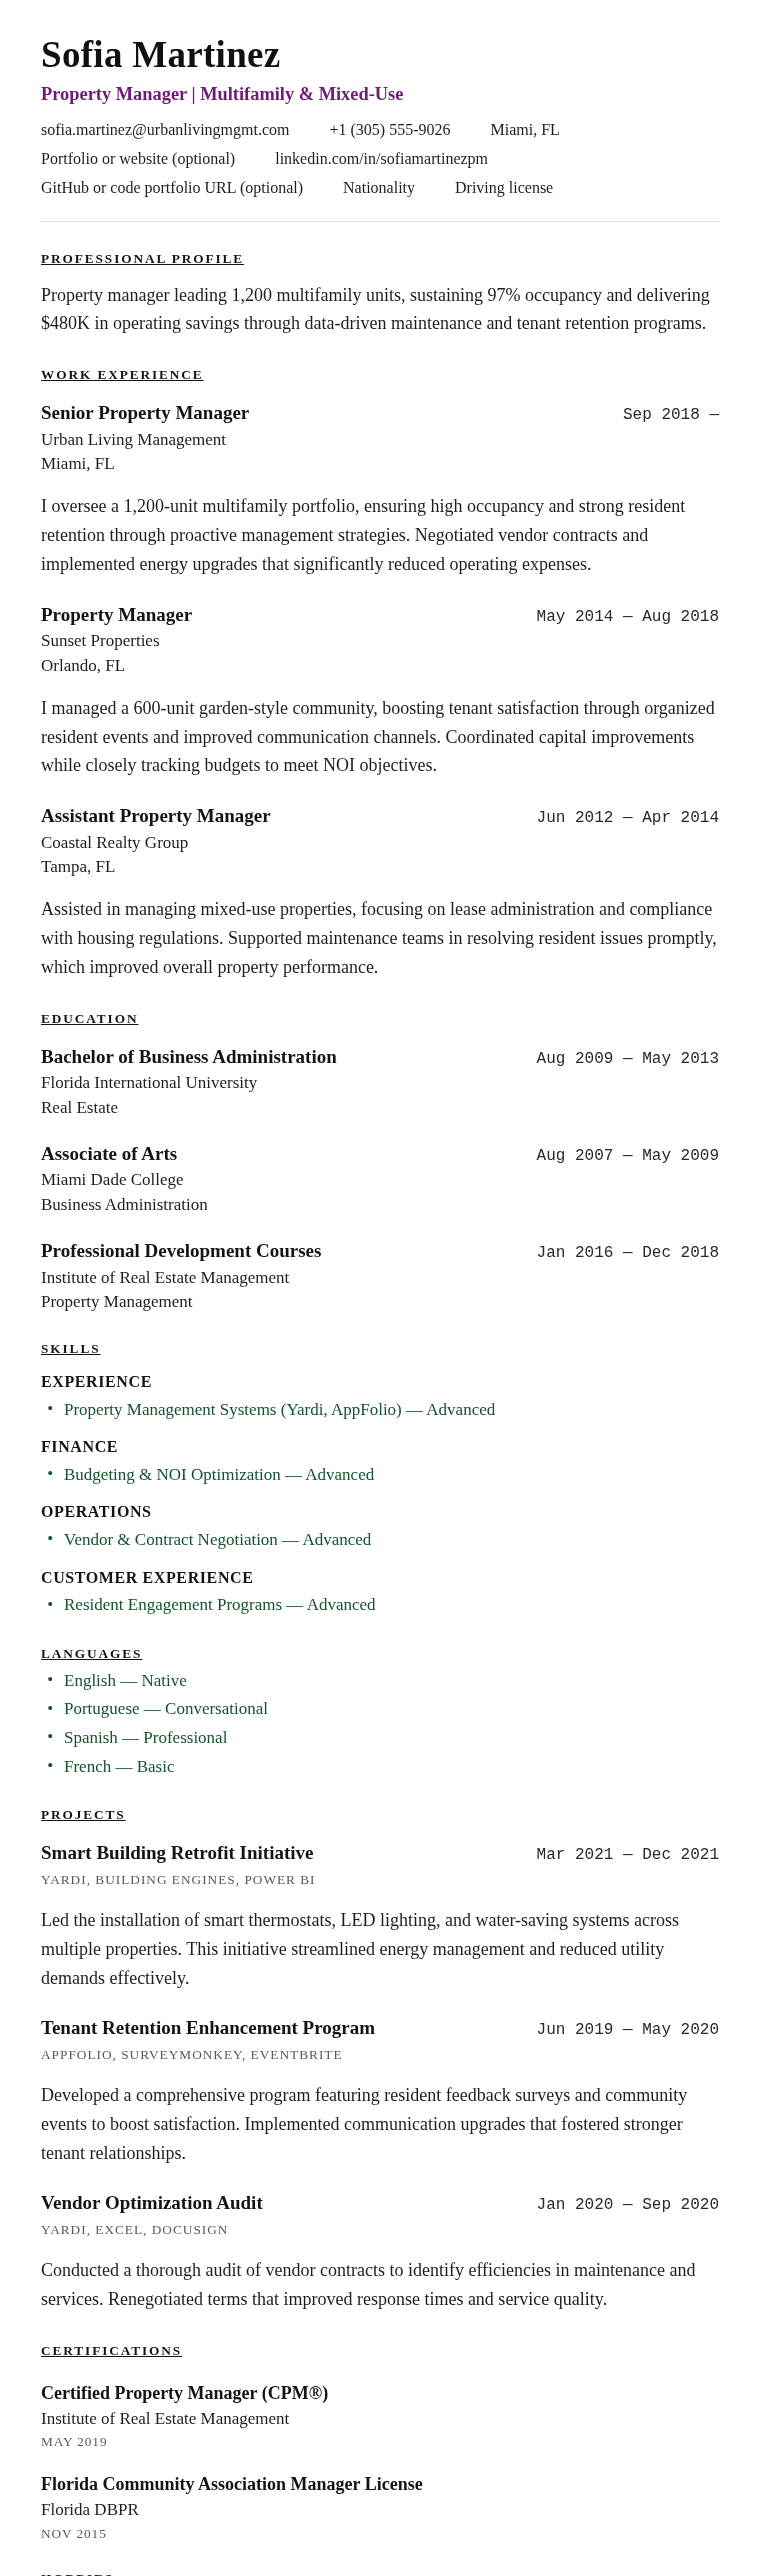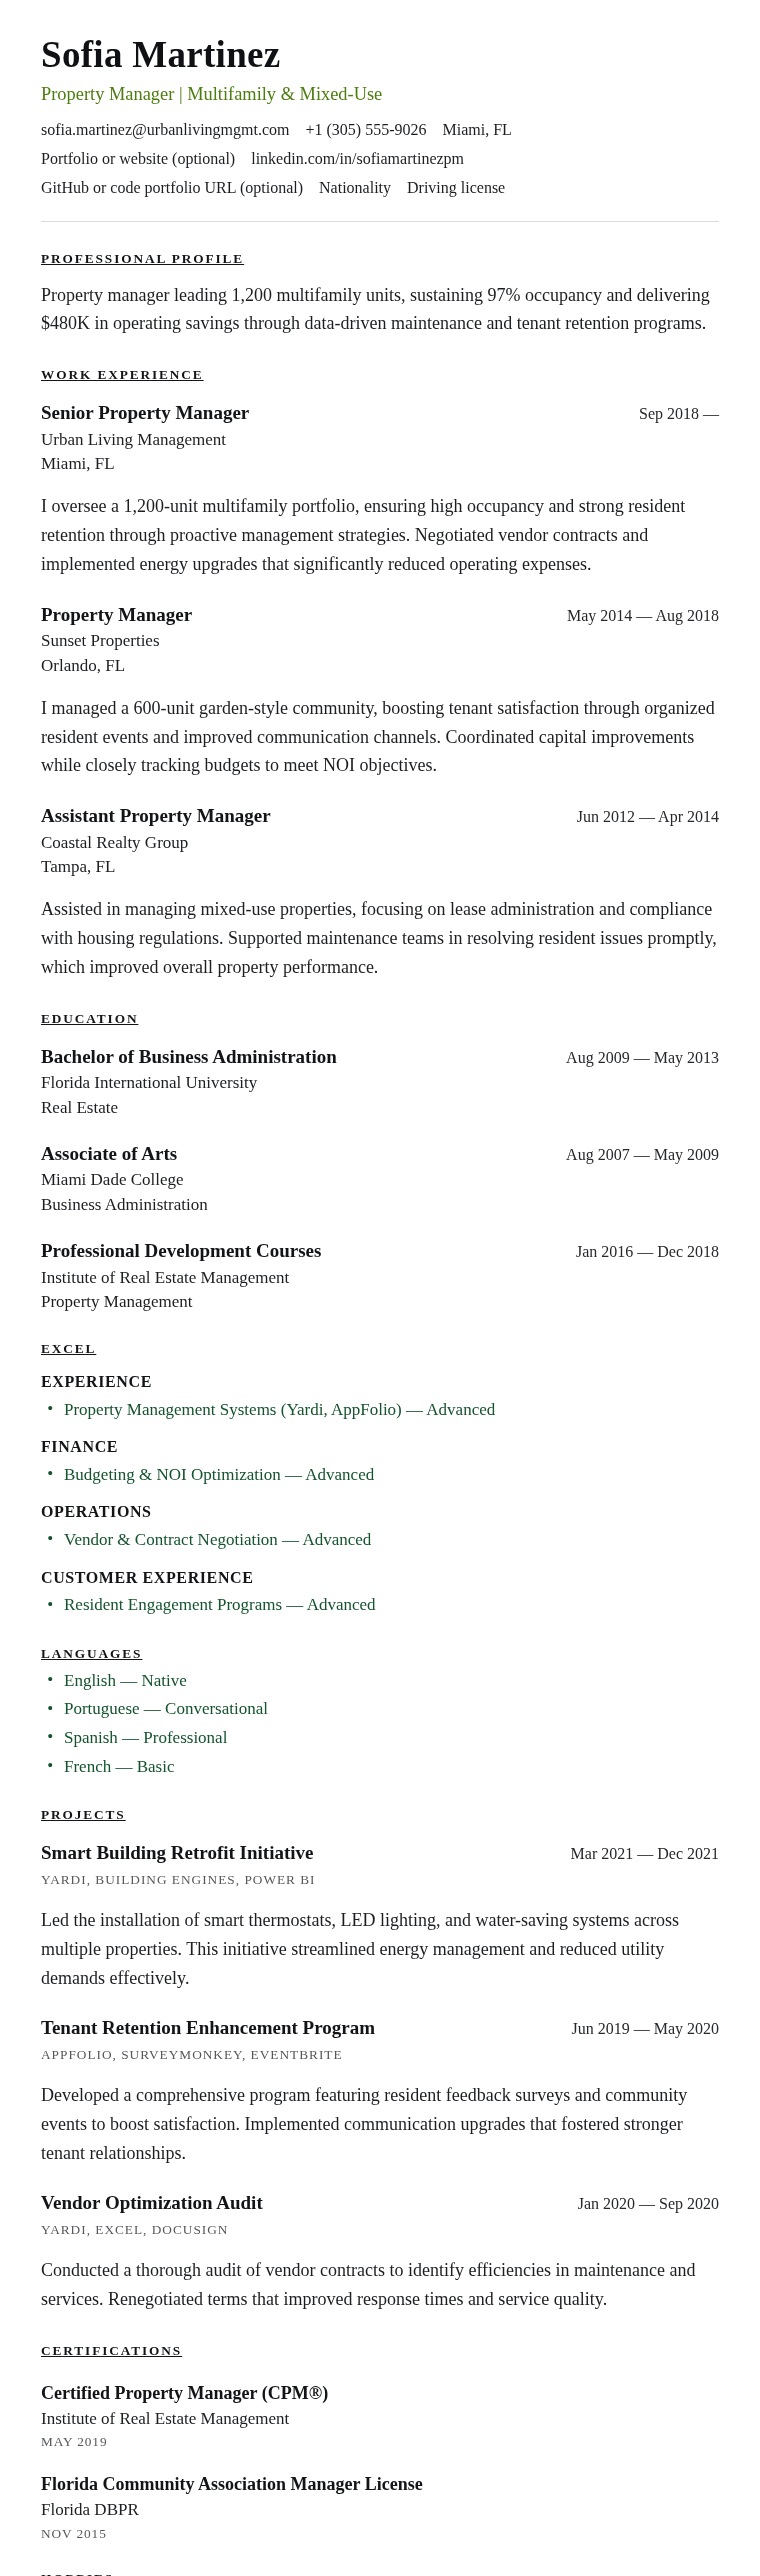--- a/index.html
+++ b/index.html
@@ -7,38 +7,38 @@
   body {
     width: 760px;
     min-height: 2576px;
     font-family: "Liberation Serif", "DejaVu Serif", serif;
     color: #17191c;
   }
   .page { padding: 33px 41px 46px 41px; }
 
   
   .name { font-size: 37px; font-weight: 700; letter-spacing: 0.3px; color: #0f1114; }
-  .headline { font-size: 18.4px; margin-top: 7.6px; color: #4d7c0f; }
+  .headline { font-size: 18.4px; margin-top: 7.6px; color: #701a75; font-weight: bold; }
   .contact { margin-top: 16.5px; }
-  .contact-row { display: flex; flex-wrap: wrap; gap: 5px 16px; margin-top: 10.8px; font-size: 16px; color: #1c1e21; }
+  .contact-row { display: flex; flex-wrap: wrap; gap: 5px 40px; margin-top: 10.8px; font-size: 16px; color: #1c1e21; }
   .divider { border: none; border-top: 1.3px solid #dcdcdc; margin-top: 24px; }
 
   
   .section { margin-top: 29px; }
   .section-heading {
     font-size: 13.3px; font-weight: 700; letter-spacing: 1.9px; color: #121417; text-decoration: underline;
   }
   .para { font-size: 18px; line-height: 1.6; margin-top: 14px; color: #1c1e21; }
 
   
   .entry { margin-top: 19px; }
   .entry + .entry { margin-top: 25px; }
   .entry-header { display: flex; justify-content: space-between; align-items: baseline; gap: 15px; }
   .entry-title { font-size: 19px; font-weight: 700; color: #121417; }
-  .entry-date { font-size: 16px; color: #26282b; white-space: nowrap; }
+  .entry-date { font-size: 16px; color: #26282b; white-space: nowrap; font-family: Liberation Mono, monospace; }
   .entry-sub { font-size: 17px; margin-top: 5.7px; color: #1c1e21; }
   .entry-loc { font-size: 17px; margin-top: 4.4px; color: #1c1e21; }
   .entry-desc { font-size: 18px; line-height: 1.6; margin-top: 18px; color: #1c1e21; }
   .entry-tools {
     font-size: 13.3px; letter-spacing: 1px; color: #55585c; margin-top: 7.6px;
   }
 
   
   .skill-group { margin-top: 16.5px; }
   .skill-category { font-size: 16px; font-weight: 700; letter-spacing: 0.6px; color: #121417; }
@@ -149,21 +149,21 @@
       <div class="entry-header">
         <div class="entry-title">Professional Development Courses</div>
         <div class="entry-date">Jan 2016 — Dec 2018</div>
       </div>
       <div class="entry-sub">Institute of Real Estate Management</div>
       <div class="entry-loc">Property Management</div>
     </div>
   </section>
 
   <section class="section">
-    <h2 class="section-heading">EXCEL</h2>
+    <h2 class="section-heading">SKILLS</h2>
 
     <div class="skill-group">
       <div class="skill-category">EXPERIENCE</div>
       <ul class="bullets">
         <li>Property Management Systems (Yardi, AppFolio) — Advanced</li>
       </ul>
     </div>
 
     <div class="skill-group">
       <div class="skill-category">FINANCE</div>

